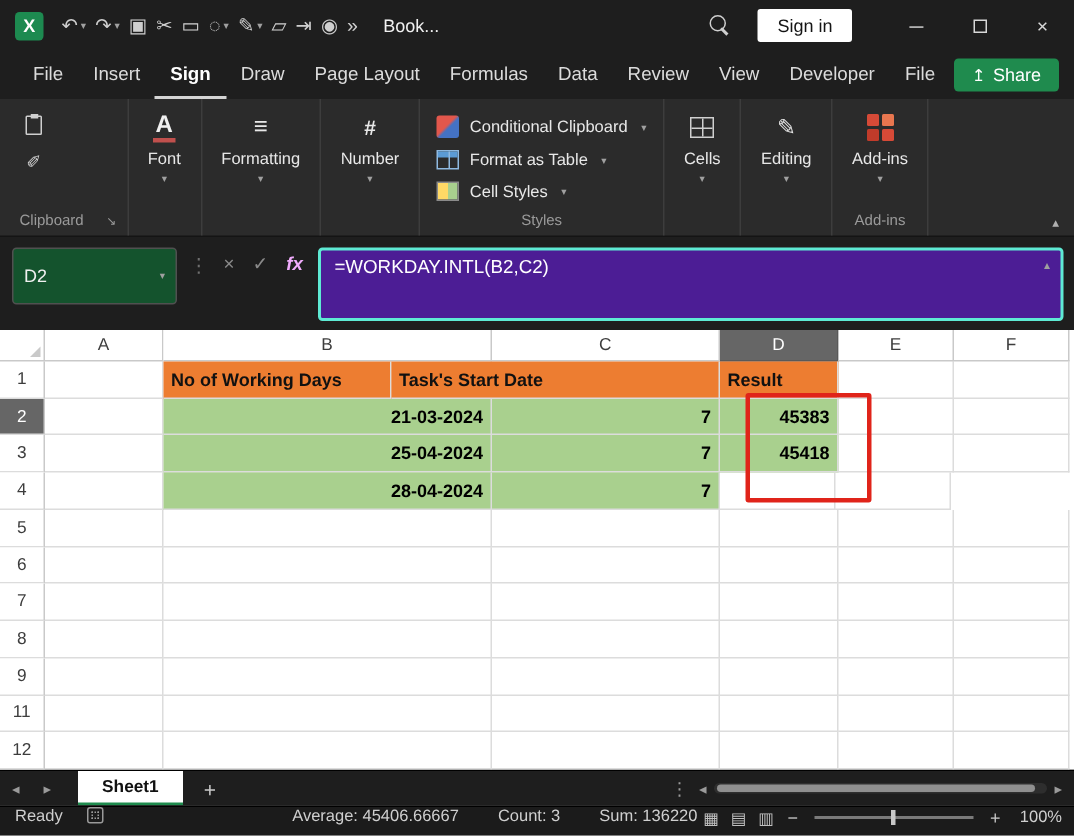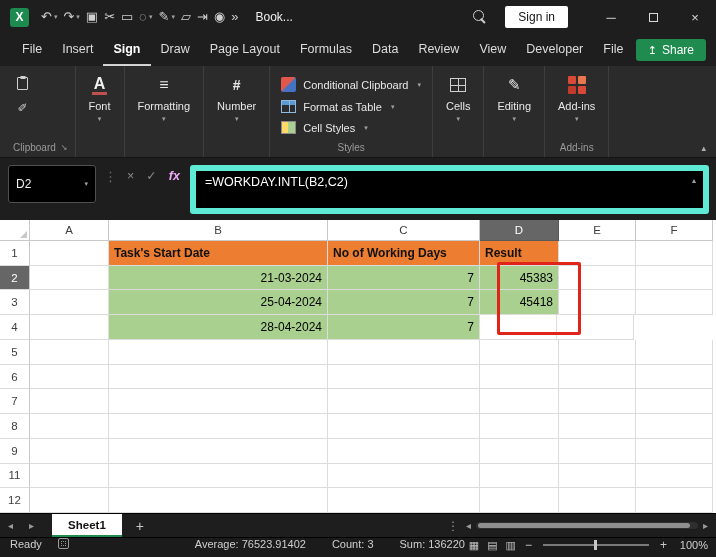--- a/index.html
+++ b/index.html
@@ -27,21 +27,21 @@
 .menubar{height:32px;background:#1e1e1e;display:flex;align-items:stretch;padding-left:12px;flex-shrink:0}
 .menu-item{font-size:12.5px;color:#dcdcdc;padding:0 10px;display:flex;align-items:center;border-bottom:2px solid transparent;white-space:nowrap}
 .menu-item.active{color:#fff;font-weight:bold;border-bottom-color:#d4d4d4}
 .share-btn{margin-left:auto;align-self:center;margin-right:10px;background:#1f8b4e;color:#fff;font-size:12px;display:flex;align-items:center;gap:5px;padding:4px 12px;border-radius:3px}
 .share-ic{font-size:11px}
 
 
 .ribbon{height:92px;background:#2b2b2b;display:flex;align-items:stretch;border-bottom:1px solid #141414;flex-shrink:0;padding-left:6px;position:relative}
 .rgroup{display:flex;flex-direction:column;border-right:1px solid #3d3d3d;padding:5px 7px 0}
 .rgroup-content{flex:1;display:flex;align-items:flex-start}
-.rgroup-label{font-size:10px;color:#9a9a9a;text-align:left;padding:0 0 4px;display:flex;align-items:center;justify-content:center;gap:5px}
+.rgroup-label{font-size:10px;color:#9a9a9a;text-align:left;padding:0 0 4px;display:flex;align-items:center;justify-content:center;gap:15px}
 .launcher{font-size:8px;color:#9a9a9a}
 .bigbtn{display:flex;flex-direction:column;align-items:center;color:#e8e8e8;font-size:11px;padding:2px 6px;gap:3px}
 .bigbtn .lbl{white-space:nowrap}
 .bigbtn .chev{margin:0}
 .icon-zone{height:24px;display:flex;align-items:center;justify-content:center}
 .smallcol{display:flex;flex-direction:column;gap:11px;margin:6px 2px 0 4px;align-items:center}
 .smallcol .g{font-size:12px;color:#cfcfcf}
 .icon-clipboard{width:17px;height:21px;border:1.5px solid #e0e0e0;border-radius:2px;position:relative}
 .icon-clipboard::before{content:"";position:absolute;top:-3px;left:50%;transform:translateX(-50%);width:7px;height:4px;background:#e0e0e0;border-radius:1px}
 .icon-clip-small{width:11px;height:13px;border:1.2px solid #cfcfcf;border-radius:1px;position:relative}
@@ -61,43 +61,43 @@
 .icon-cells::after{content:"";position:absolute;top:0;bottom:0;left:7px;width:1px;background:#d0d0d0}
 .icon-editpencil{font-size:15px;color:#e8e8e8}
 .icon-addins{width:18px;height:18px;display:grid;grid-template-columns:8px 8px;grid-template-rows:8px 8px;gap:2px}
 .icon-addins span{background:#d64a37;border-radius:1px}
 .icon-addins span:nth-child(2){background:#e8764f}
 .icon-addins span:nth-child(3){background:#c13b2a}
 .ribbon-collapse{position:absolute;right:10px;bottom:4px;color:#b0b0b0;font-size:9px}
 
 
 .fbar{height:62px;background:#1e1e1e;display:flex;align-items:flex-start;padding:7px 7px 6px 8px;gap:8px;flex-shrink:0}
-.namebox{width:88px;height:23px;background:#000000;border:1px solid #505050;border-radius:3px;display:flex;align-items:center;color:#f0f0f0;font-size:12px;padding:18px 7px}
+.namebox{width:110px;height:23px;background:#14532d;border:1px solid #505050;border-radius:3px;display:flex;align-items:center;color:#f0f0f0;font-size:12px;padding:18px 7px}
 .namebox .chev{margin-left:auto;font-size:7px}
 .fbar-sep{color:#6f6f6f;font-size:13px;line-height:23px}
 .fbtn{color:#8a8a8a;font-size:12.5px;line-height:23px;padding:0 2px}
 .fx{font-style:italic;color:#f0abfc;font-weight:bold}
-.formula-input{flex:1;height:49px;background:#000000;border:6px solid #5eead4;border-radius:3px;color:#fff;font-size:12.5px;padding:4px 22px 0 9px;position:relative}
+.formula-input{flex:1;height:49px;background:#4c1d95;border:2px solid #5eead4;border-radius:3px;color:#fff;font-size:12.5px;padding:4px 22px 0 9px;position:relative}
 .fbar-chev{position:absolute;right:7px;top:5px;color:#9f9f9f;font-size:8px}
 
 
 .gridwrap{flex:1;background:#fff;position:relative;overflow:hidden}.w-a{width:79px}.w-b{width:219px}.w-c{width:152px}.w-d{width:79px}.w-e{width:77px}.w-f{width:77px}
 .colheads{display:flex;height:21px}
 .corner{width:30px;border-right:1px solid #c9c9c9;border-bottom:1px solid #c9c9c9;background:#fff;position:relative}
 .corner::after{content:"";position:absolute;right:2px;bottom:2px;border-left:7px solid transparent;border-bottom:7px solid #c9c9c9}
 .ch{border-right:1px solid #c9c9c9;border-bottom:1px solid #c9c9c9;font-size:11.5px;color:#3d3d3d;display:flex;align-items:center;justify-content:center;background:#fff}
 .ch.sel{background:#666;color:#fff;border-color:#595959}
 .rows{height:272px;display:flex;flex-direction:column}
 .grow{flex:1;display:flex}
 .rh{width:30px;border-right:1px solid #c9c9c9;border-bottom:1px solid #dcdcdc;font-size:11.5px;color:#3d3d3d;display:flex;align-items:center;justify-content:center;background:#fff}
 .rh.sel{background:#666;color:#fff}
 .cell{border-right:1px solid #dcdcdc;border-bottom:1px solid #dcdcdc;font-size:12px;color:#000;display:flex;align-items:center;padding:0 5px;overflow:hidden;white-space:nowrap}
 .cell.right{justify-content:flex-end}
 .cell.orange{background:#ed7d31;font-weight:bold;color:#111}
-.cell.green{background:#a9d08e;font-weight:normal}
+.cell.green{background:#a9d08e;font-weight:bold}
 .redbox{position:absolute;left:497px;top:42px;width:84px;height:73px;border:3px solid #e0241a;border-radius:2px;pointer-events:none}
 
 
 .sheetbar{height:24px;background:#1e1e1e;display:flex;align-items:center;border-top:1px solid #000;flex-shrink:0;color:#b8b8b8}
 .tab-nav{font-size:10px;padding:0 8px;color:#9a9a9a}
 .sheet-tab{background:#fff;color:#111;font-size:11.5px;font-weight:bold;height:100%;display:flex;align-items:center;padding:0 16px;border-bottom:2px solid #1f8b4e;margin-left:10px}
 .add-sheet{font-size:14px;color:#c8c8c8;padding:0 14px}
 .sheet-dots{margin-left:auto;color:#9a9a9a;font-size:12px;padding:0 7px}
 .hscroll{display:flex;align-items:center;gap:5px;margin-right:8px}
 .hs-arrow{font-size:10px;color:#9a9a9a}
@@ -337,22 +337,22 @@
       <div class="ch w-b">B</div>
       <div class="ch w-c">C</div>
       <div class="ch w-d sel">D</div>
       <div class="ch w-e">E</div>
       <div class="ch w-f">F</div>
     </div>
     <div class="rows">
       <div class="grow">
         <div class="rh">1</div>
         <div class="cell w-a"></div>
+        <div class="cell w-c orange">No of Working Days</div>
         <div class="cell w-b orange">Task's Start Date</div>
-        <div class="cell w-c orange">No of Working Days</div>
         <div class="cell w-d orange">Result</div>
         <div class="cell w-e"></div>
         <div class="cell w-f"></div>
       </div>
       <div class="grow">
         <div class="rh sel">2</div>
         <div class="cell w-a"></div>
         <div class="cell w-b green right">21-03-2024</div>
         <div class="cell w-c green right">7</div>
         <div class="cell w-d green right">45383</div>
@@ -455,21 +455,21 @@
         <div class="hscroll-thumb"></div>
       </div>
       <span class="hs-arrow">▸</span>
     </div>
   </div>
 
   <div class="statusbar">
     <span class="status-mode">Ready</span>
     <span class="acc-icon"></span>
     <div class="agg">
-      <span>Average: 76523.91402</span>
+      <span>Average: 45406.66667</span>
       <span>Count: 3</span>
       <span>Sum: 136220</span>
     </div>
     <div class="right-status">
       <span class="view-icon">▦</span>
       <span class="view-icon">▤</span>
       <span class="view-icon">▥</span>
       <span class="zoom-btn">−</span>
       <div class="zoom-track">
         <div class="zoom-thumb"></div>

